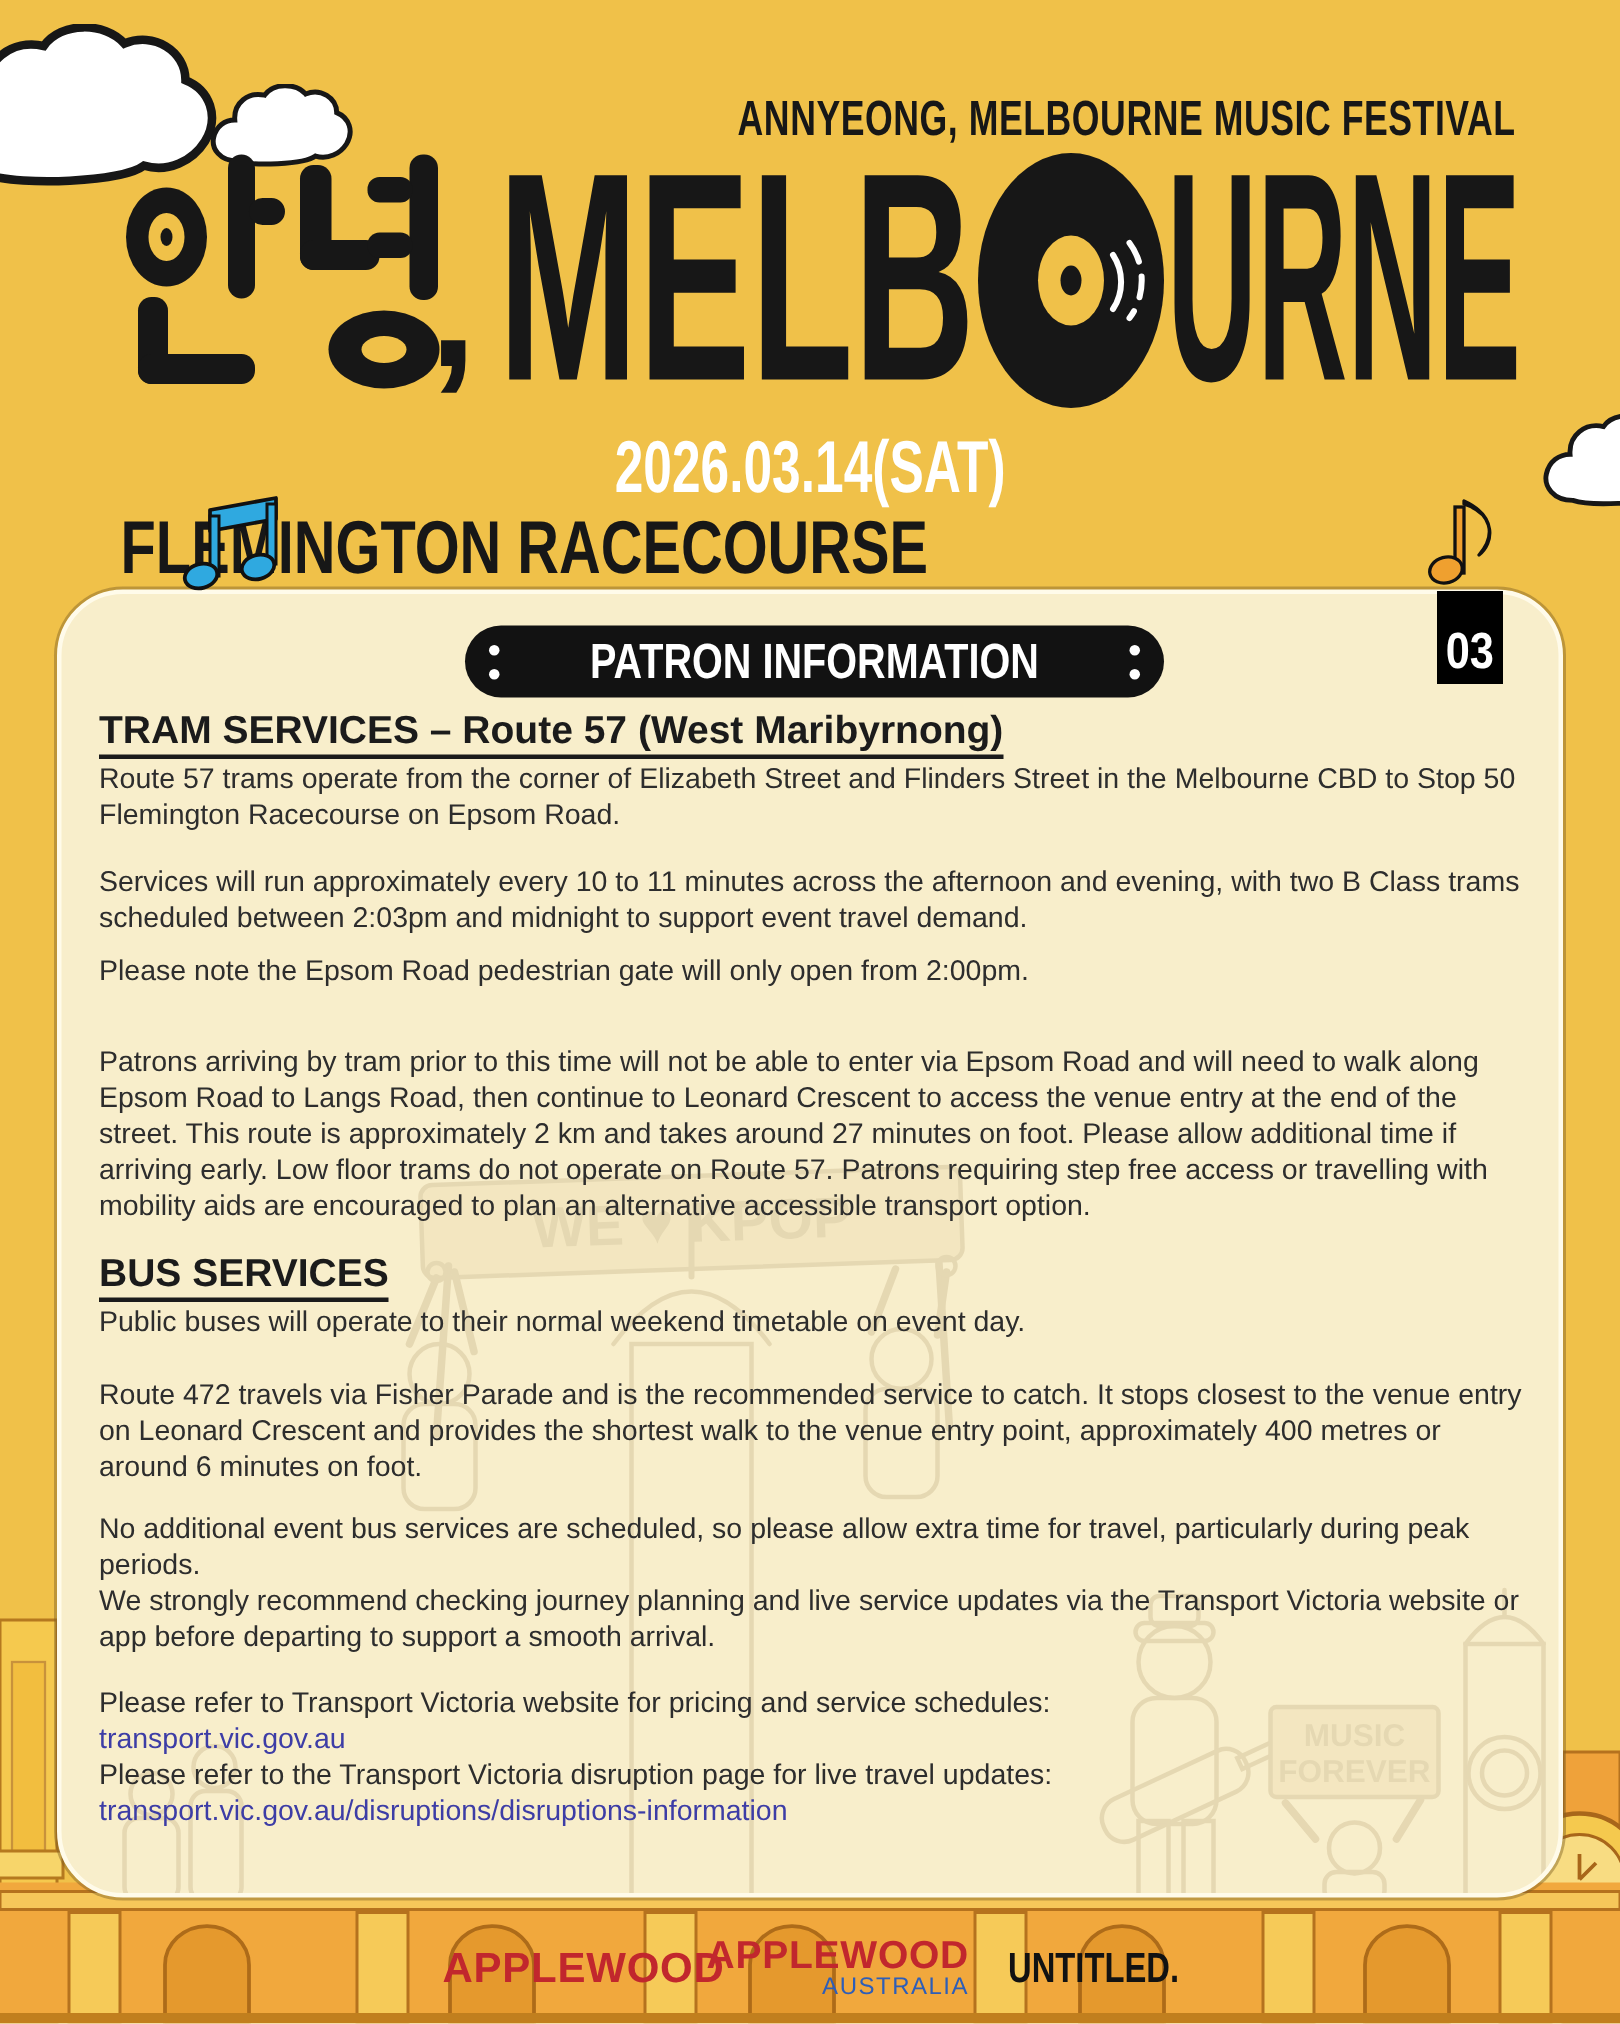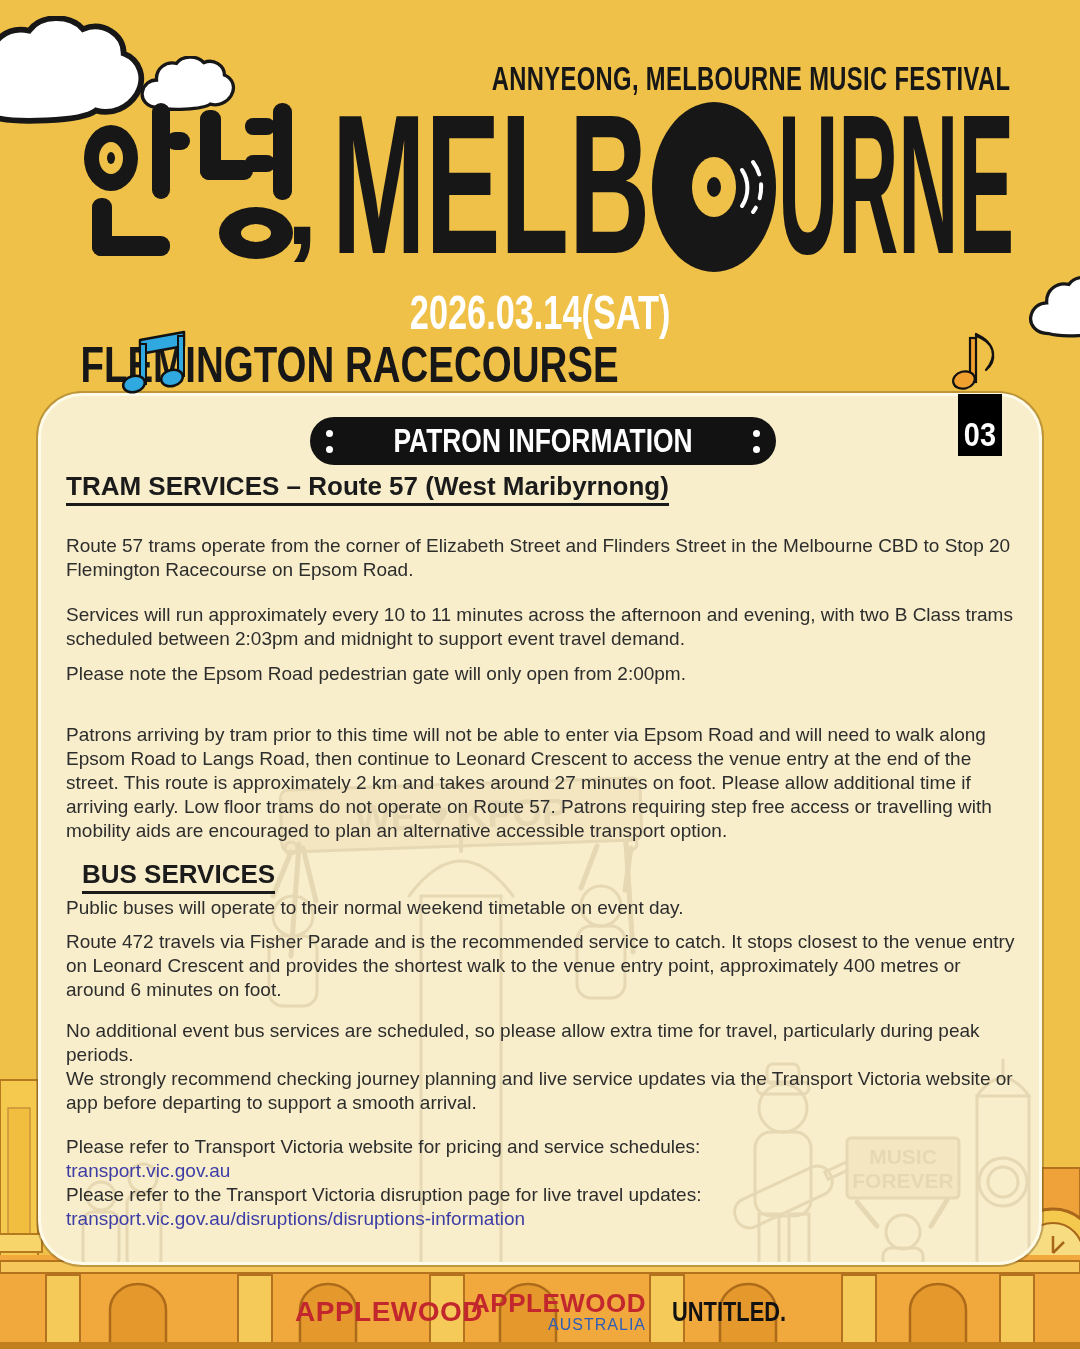--- a/index.html
+++ b/index.html
@@ -28,25 +28,25 @@
   .pill-text{flex:1;text-align:center;color:#FFFFFF;font-size:33px;font-weight:bold;transform:scaleX(.8);white-space:nowrap;}
   .dotcol{display:flex;flex-direction:column;gap:9px;}
   .dotcol i{display:block;width:7px;height:7px;border-radius:50%;background:#FFFFFF;}
   .page-num{position:absolute;left:958px;top:394px;width:44px;height:62px;background:#000000;z-index:4;
             display:flex;align-items:flex-end;justify-content:center;padding-bottom:5px;box-sizing:border-box;}
   .page-num span{color:#FFFFFF;font-size:34px;font-weight:bold;transform:scaleX(.85);line-height:1;}
 
   .content{position:absolute;left:25px;top:75px;width:956px;z-index:1;}
   .sec-heading{display:inline-block;font-size:26px;font-weight:bold;color:#1b1b1b;line-height:30px;
                padding-bottom:2px;border-bottom:3px solid #1b1b1b;margin:0;}
-  .h1wrap{margin:0 0 28px 0;}
-  .h2wrap{margin:0 0 2px 16px;text-decoration:underline;}
+  .h1wrap{margin:0 0 2px 0;}
+  .h2wrap{margin:0 0 2px 0;text-decoration:underline;}
   .para{font-size:19px;line-height:24px;color:#2d2d2d;margin:0;white-space:pre-line;}
   .p1{margin-bottom:21px;} .p2{margin-bottom:11px;} .p3{margin-bottom:37px;} .p4{margin-bottom:16px;}
-  .p5{margin-bottom:10px;} .p6{margin-bottom:17px;} .p7{margin-bottom:20px;}
+  .p5{margin-bottom:25px;} .p6{margin-bottom:17px;} .p7{margin-bottom:20px;}
   .linkline{font-size:19px;line-height:24px;color:#2d2d2d;}
   .link{font-size:19px;line-height:24px;color:#3D3DA6;text-decoration:none;display:inline-block;}
 
   
   .bg-buildings{position:absolute;left:0;top:1048px;z-index:1;}
   .logo1{position:absolute;left:295px;top:1296px;font-size:28px;font-weight:bold;color:#C1272D;letter-spacing:.5px;z-index:2;}
   .logo2{position:absolute;left:488px;top:1290px;width:158px;display:flex;flex-direction:column;align-items:flex-end;z-index:2;}
   .logo2 .l2main{font-size:26px;line-height:26px;font-weight:bold;color:#C1272D;letter-spacing:.5px;}
   .logo2 .l2sub{font-size:16px;line-height:17px;font-weight:normal;color:#2E5EB8;letter-spacing:1px;}
   .logo3{position:absolute;left:672px;top:1296px;font-size:28px;font-weight:bold;color:#121212;
@@ -208,21 +208,21 @@
       <span class="dotcol">
           <i></i>
           <i></i>
         </span>
     </div>
 
     <div class="content">
       <div class="h1wrap">
         <h2 class="sec-heading">TRAM SERVICES – Route 57 (West Maribyrnong)</h2>
       </div>
-      <p class="para p1">Route 57 trams operate from the corner of Elizabeth Street and Flinders Street in the Melbourne CBD to Stop 20 Flemington Racecourse on Epsom Road.</p>
+      <p class="para p1">Route 57 trams operate from the corner of Elizabeth Street and Flinders Street in the Melbourne CBD to Stop 50 Flemington Racecourse on Epsom Road.</p>
       <p class="para p2">Services will run approximately every 10 to 11 minutes across the afternoon and evening, with two B Class trams scheduled between 2:03pm and midnight to support event travel demand.</p>
       <p class="para p3">Please note the Epsom Road pedestrian gate will only open from 2:00pm.</p>
       <p class="para p4">Patrons arriving by tram prior to this time will not be able to enter via Epsom Road and will need to walk along Epsom Road to Langs Road, then continue to Leonard Crescent to access the venue entry at the end of the street. This route is approximately 2 km and takes around 27 minutes on foot. Please allow additional time if arriving early. Low floor trams do not operate on Route 57. Patrons requiring step free access or travelling with mobility aids are encouraged to plan an alternative accessible transport option.</p>
 
       <div class="h2wrap">
         <h2 class="sec-heading">BUS SERVICES</h2>
       </div>
       <p class="para p5">Public buses will operate to their normal weekend timetable on event day.</p>
       <p class="para p6">Route 472 travels via Fisher Parade and is the recommended service to catch. It stops closest to the venue entry on Leonard Crescent and provides the shortest walk to the venue entry point, approximately 400 metres or around 6 minutes on foot.</p>
       <p class="para p7">No additional event bus services are scheduled, so please allow extra time for travel, particularly during peak periods.

